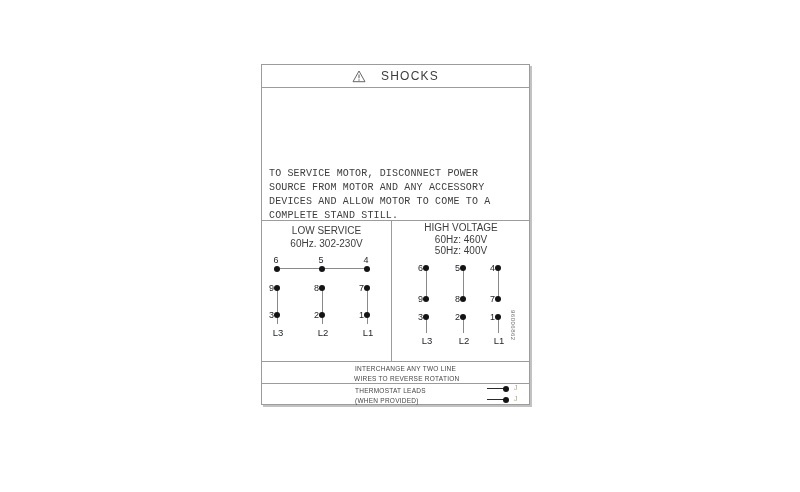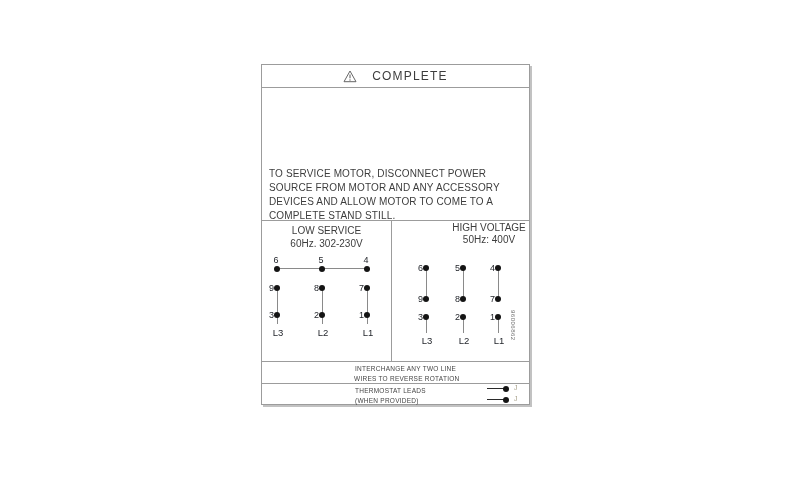--- a/index.html
+++ b/index.html
@@ -40,40 +40,41 @@
 <body>
 
 <div class="label">
 
   <div class="hdr">
     <svg width="14" height="13" viewBox="0 0 14 13">
       <path d="M7 1 L13 11.7 L1 11.7 Z" fill="none" stroke="#666666" stroke-width="1" stroke-linejoin="round"></path>
       <line x1="7" y1="4.6" x2="7" y2="8.3" stroke="#666666" stroke-width="1.1"></line>
       <circle cx="7" cy="10" r="0.7" fill="#666666"></circle>
     </svg>
-    <span class="hdr-text">COMPLETE</span>
+    <span class="hdr-text">SHOCKS</span>
   </div>
 
-  <div class="para" style="top:102px;">TO SERVICE MOTOR, DISCONNECT POWER
+  <div class="para" style="top:102px;font-family:Liberation Mono, monospace;">TO SERVICE MOTOR, DISCONNECT POWER
 SOURCE FROM MOTOR AND ANY ACCESSORY
 DEVICES AND ALLOW MOTOR TO COME TO A
 COMPLETE STAND STILL.</div>
 
   <div class="sline" style="left:0;top:155px;width:267px;height:1px;"></div>
   <div class="sline" style="left:129px;top:155px;width:1px;height:141px;"></div>
   <div class="sline" style="left:0;top:296px;width:267px;height:1px;"></div>
   <div class="sline" style="left:0;top:318px;width:267px;height:1px;"></div>
 
   <div class="vtitle" style="left:0;top:160px;width:129px;line-height:12.5px;">
     <div>LOW SERVICE</div>
     <div>60Hz. 302-230V</div>
   </div>
 
-  <div class="vtitle" style="left:129px;top:157px;width:140px;line-height:11.5px;margin-left:28px;">
+  <div class="vtitle" style="left:129px;top:157px;width:140px;line-height:11.5px;">
     <div>HIGH VOLTAGE</div>
+    <div>60Hz: 460V</div>
     <div>50Hz: 400V</div>
   </div>
 
   <div class="gline" style="left:15px;top:203px;width:90px;height:1px;"></div>
   <div class="gline" style="left:14.5px;top:223px;width:1px;height:36px;"></div>
   <div class="gline" style="left:59.5px;top:223px;width:1px;height:36px;"></div>
   <div class="gline" style="left:104.5px;top:223px;width:1px;height:36px;"></div>
 
   <span class="tnum-top" style="left:14px;top:200px;">6</span>
   <span class="tnum-top" style="left:59px;top:200px;">5</span>

